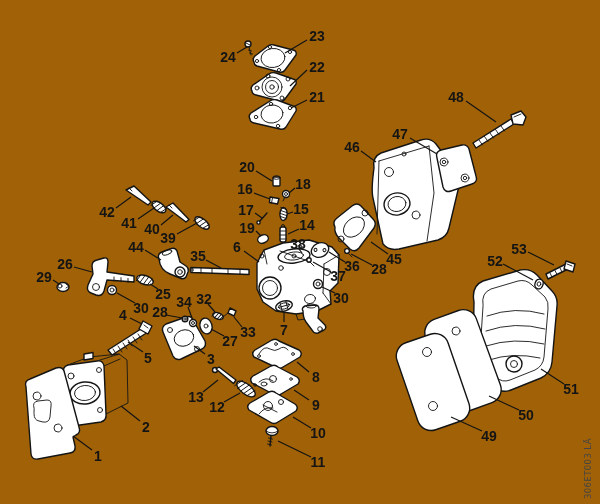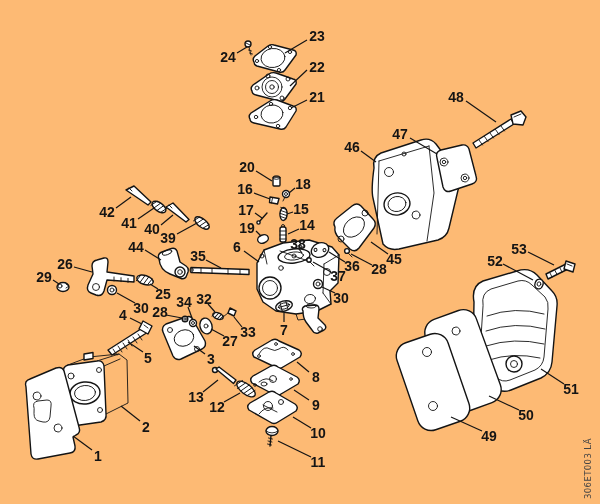--- a/index.html
+++ b/index.html
@@ -1,16 +1,16 @@
 <!DOCTYPE html>
 <html><head>
 <meta charset="utf-8">
 <style>
   html,body{margin:0;padding:0;background:#ffffff;}
-  .stage{position:relative;width:600px;height:504px;background:#fdba74;overflow:hidden;}
+  .stage{position:relative;width:600px;height:504px;background:#a16207;overflow:hidden;}
   svg{display:block;}
   .ln{fill:none;stroke:#141414;stroke-width:1.4;stroke-linejoin:round;stroke-linecap:round;}
   .fw{fill:#ffffff;stroke:#141414;stroke-width:1.4;stroke-linejoin:round;}
   .thin{fill:none;stroke:#141414;stroke-width:0.9;stroke-linecap:round;}
   .leader{stroke:#141414;stroke-width:1.2;}
   .part-num{font-family:"Liberation Sans",sans-serif;font-weight:bold;font-size:14px;fill:#141414;text-anchor:middle;}
   .fig-code{font-family:"DejaVu Sans",sans-serif;font-size:8.5px;fill:#444444;letter-spacing:0.4px;}
 </style>
 </head>
 <body>

